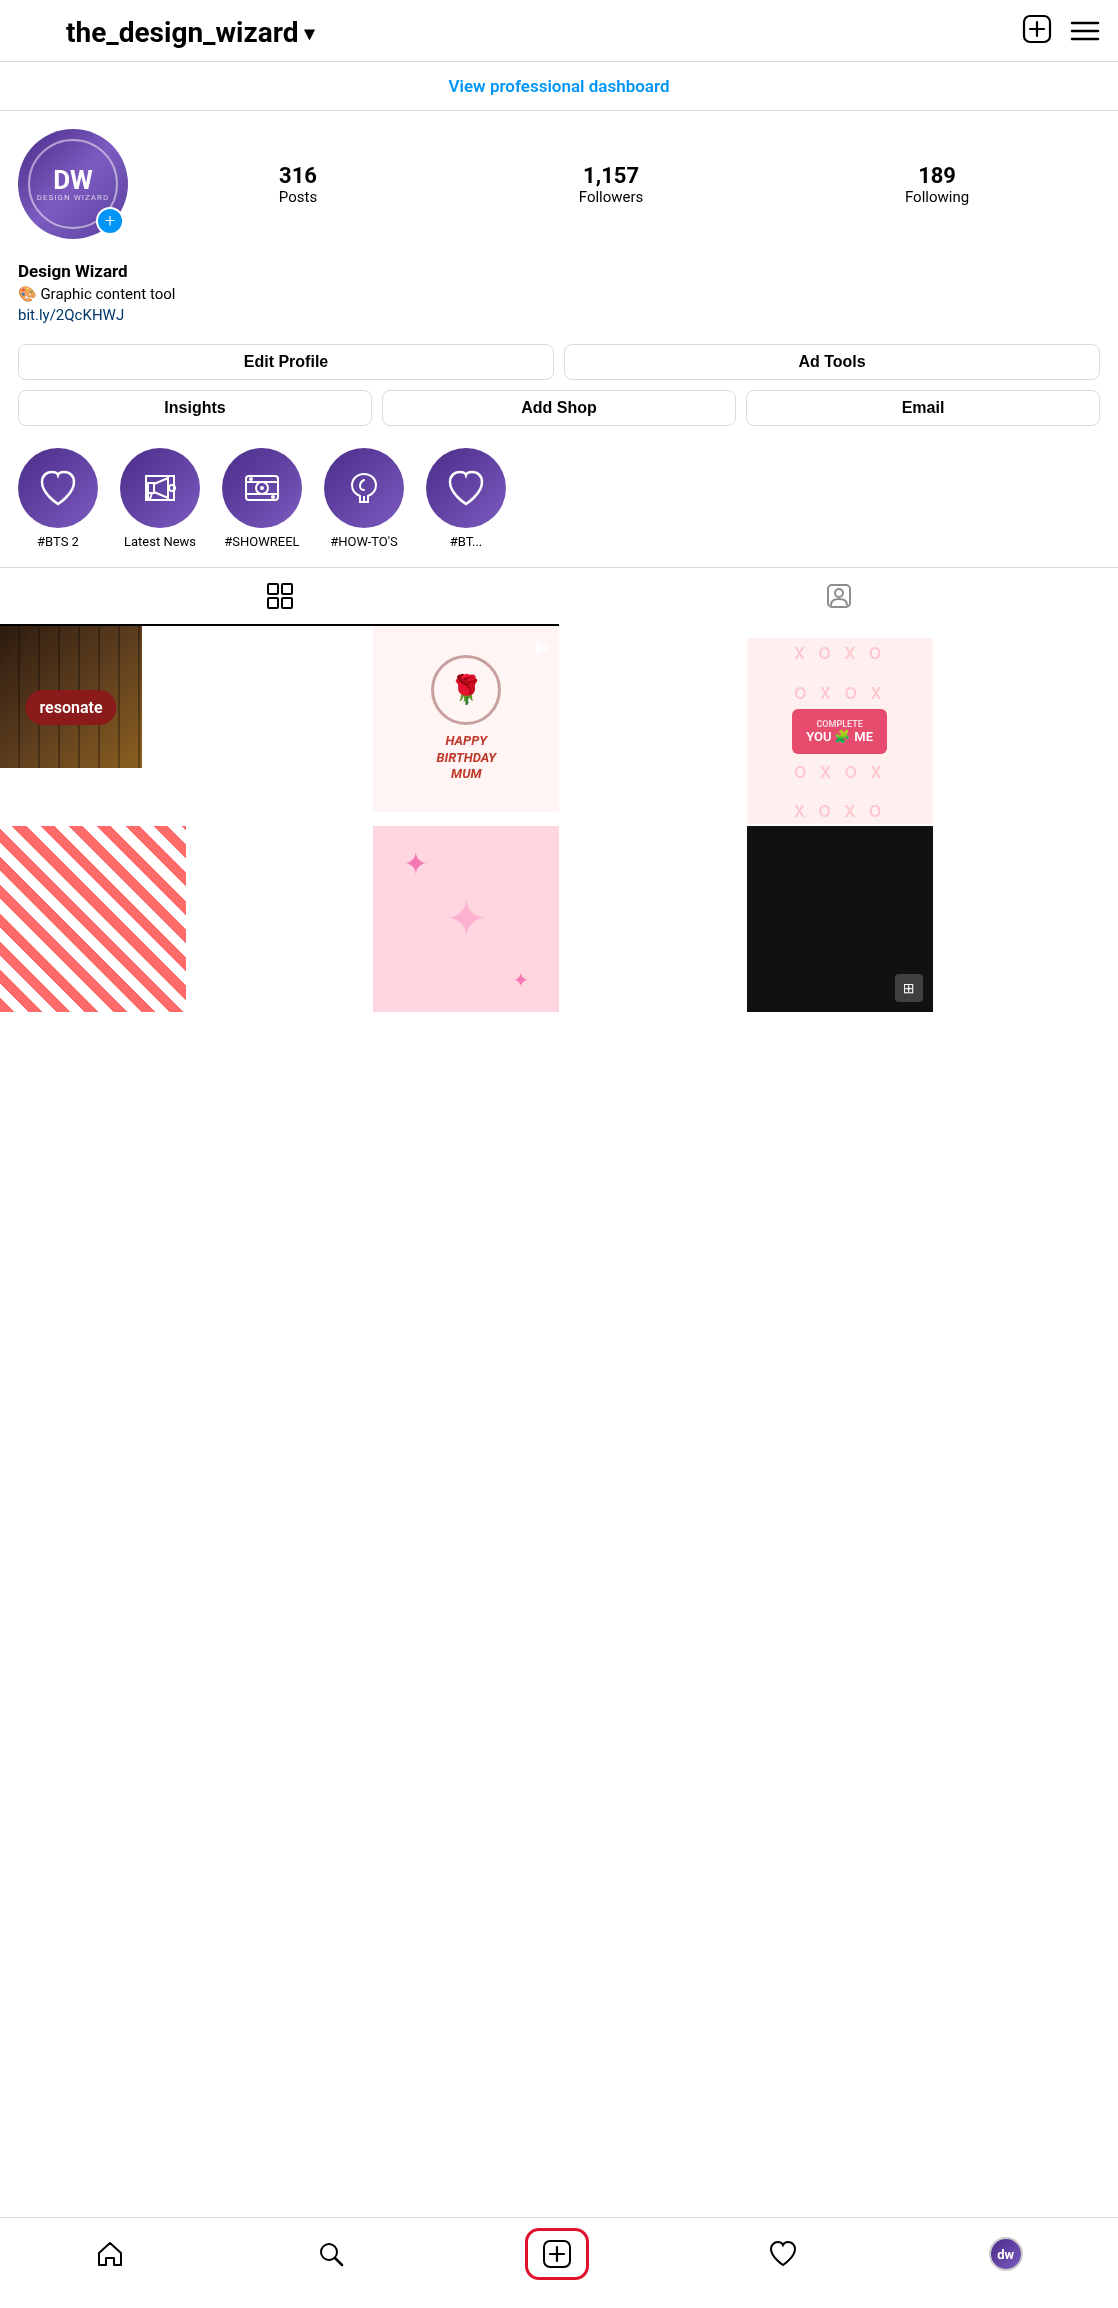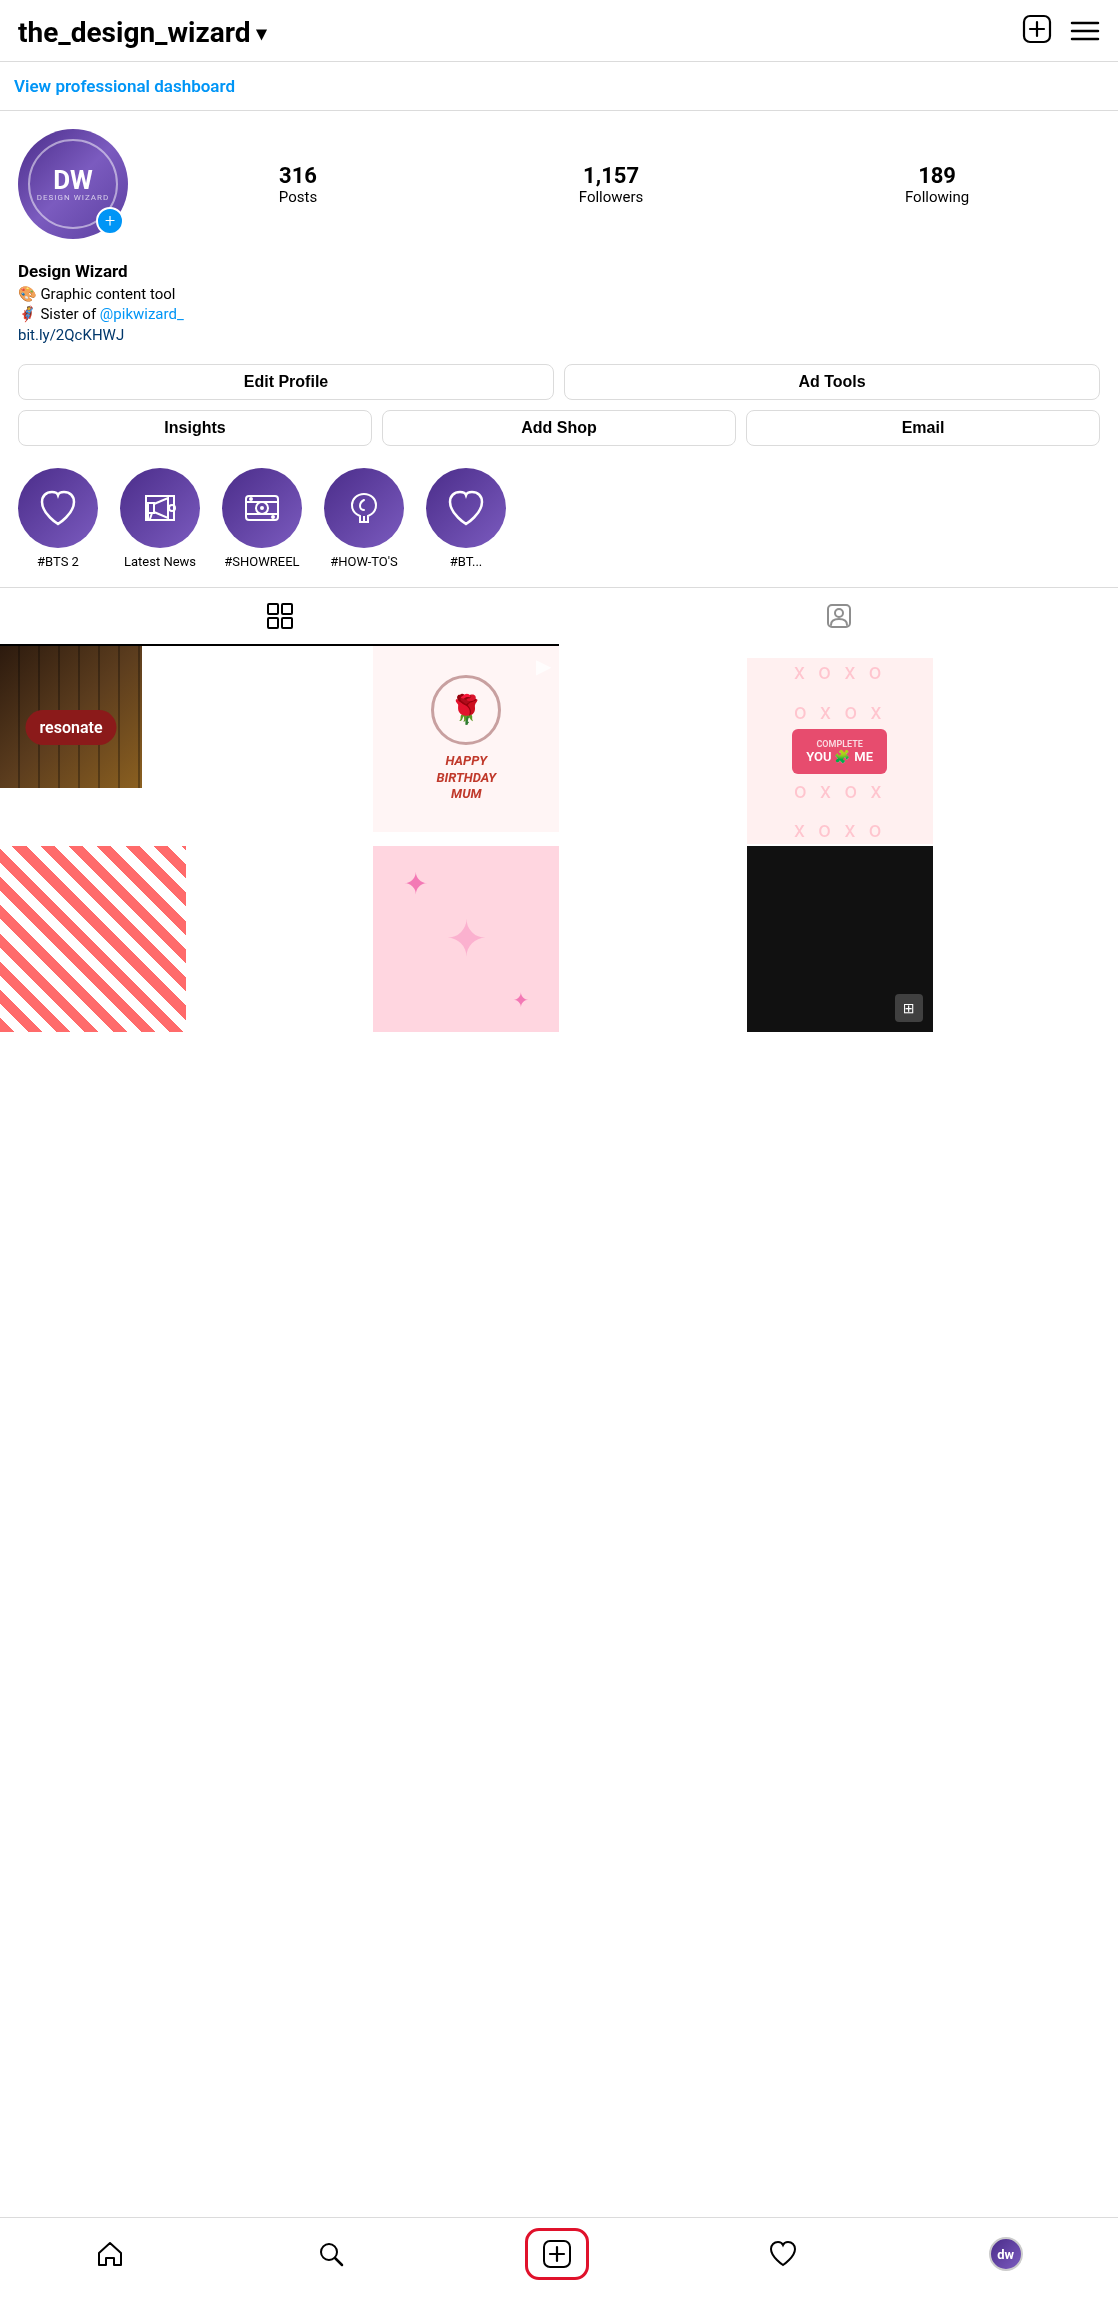--- a/index.html
+++ b/index.html
@@ -20,41 +20,42 @@
       padding: 14px 18px 10px;
       background: #fff;
     }
     .header-username {
       font-size: 28px;
       font-weight: 700;
       color: #000;
       display: flex;
       align-items: center;
       gap: 6px;
+      margin-left: 48px;
     }
     .header-username .chevron {
       font-size: 20px;
       color: #000;
     }
     .header-actions {
       display: flex;
       align-items: center;
       gap: 18px;
     }
     .header-icon {
       font-size: 28px;
       color: #000;
       cursor: pointer;
     }
 
     
     .pro-banner {
       border-top: 1px solid #dbdbdb;
       border-bottom: 1px solid #dbdbdb;
-      text-align: left;
+      text-align: center;
       padding: 14px;
     }
     .pro-banner a {
       color: #0095f6;
       font-size: 17px;
       font-weight: 600;
       text-decoration: none;
     }
 
     
@@ -484,21 +485,20 @@
         <span class="stat-number">189</span>
         <span class="stat-label">Following</span>
       </div>
     </div>
   </div>
 </div>
 
 <div class="bio-section">
   <div class="bio-name">Design Wizard</div>
   <div class="bio-line">🎨 Graphic content tool</div>
-  <div class="bio-line">🦸 Sister of <a href="#" style="color:#0095f6; text-decoration:none;">@pikwizard_</a></div>
   <div style="margin-top:2px;">
     <a href="#" class="bio-link">bit.ly/2QcKHWJ</a>
   </div>
 </div>
 
 <div class="action-buttons">
   <div class="btn-row">
     <button class="action-btn">Edit Profile</button>
     <button class="action-btn">Ad Tools</button>
   </div>

